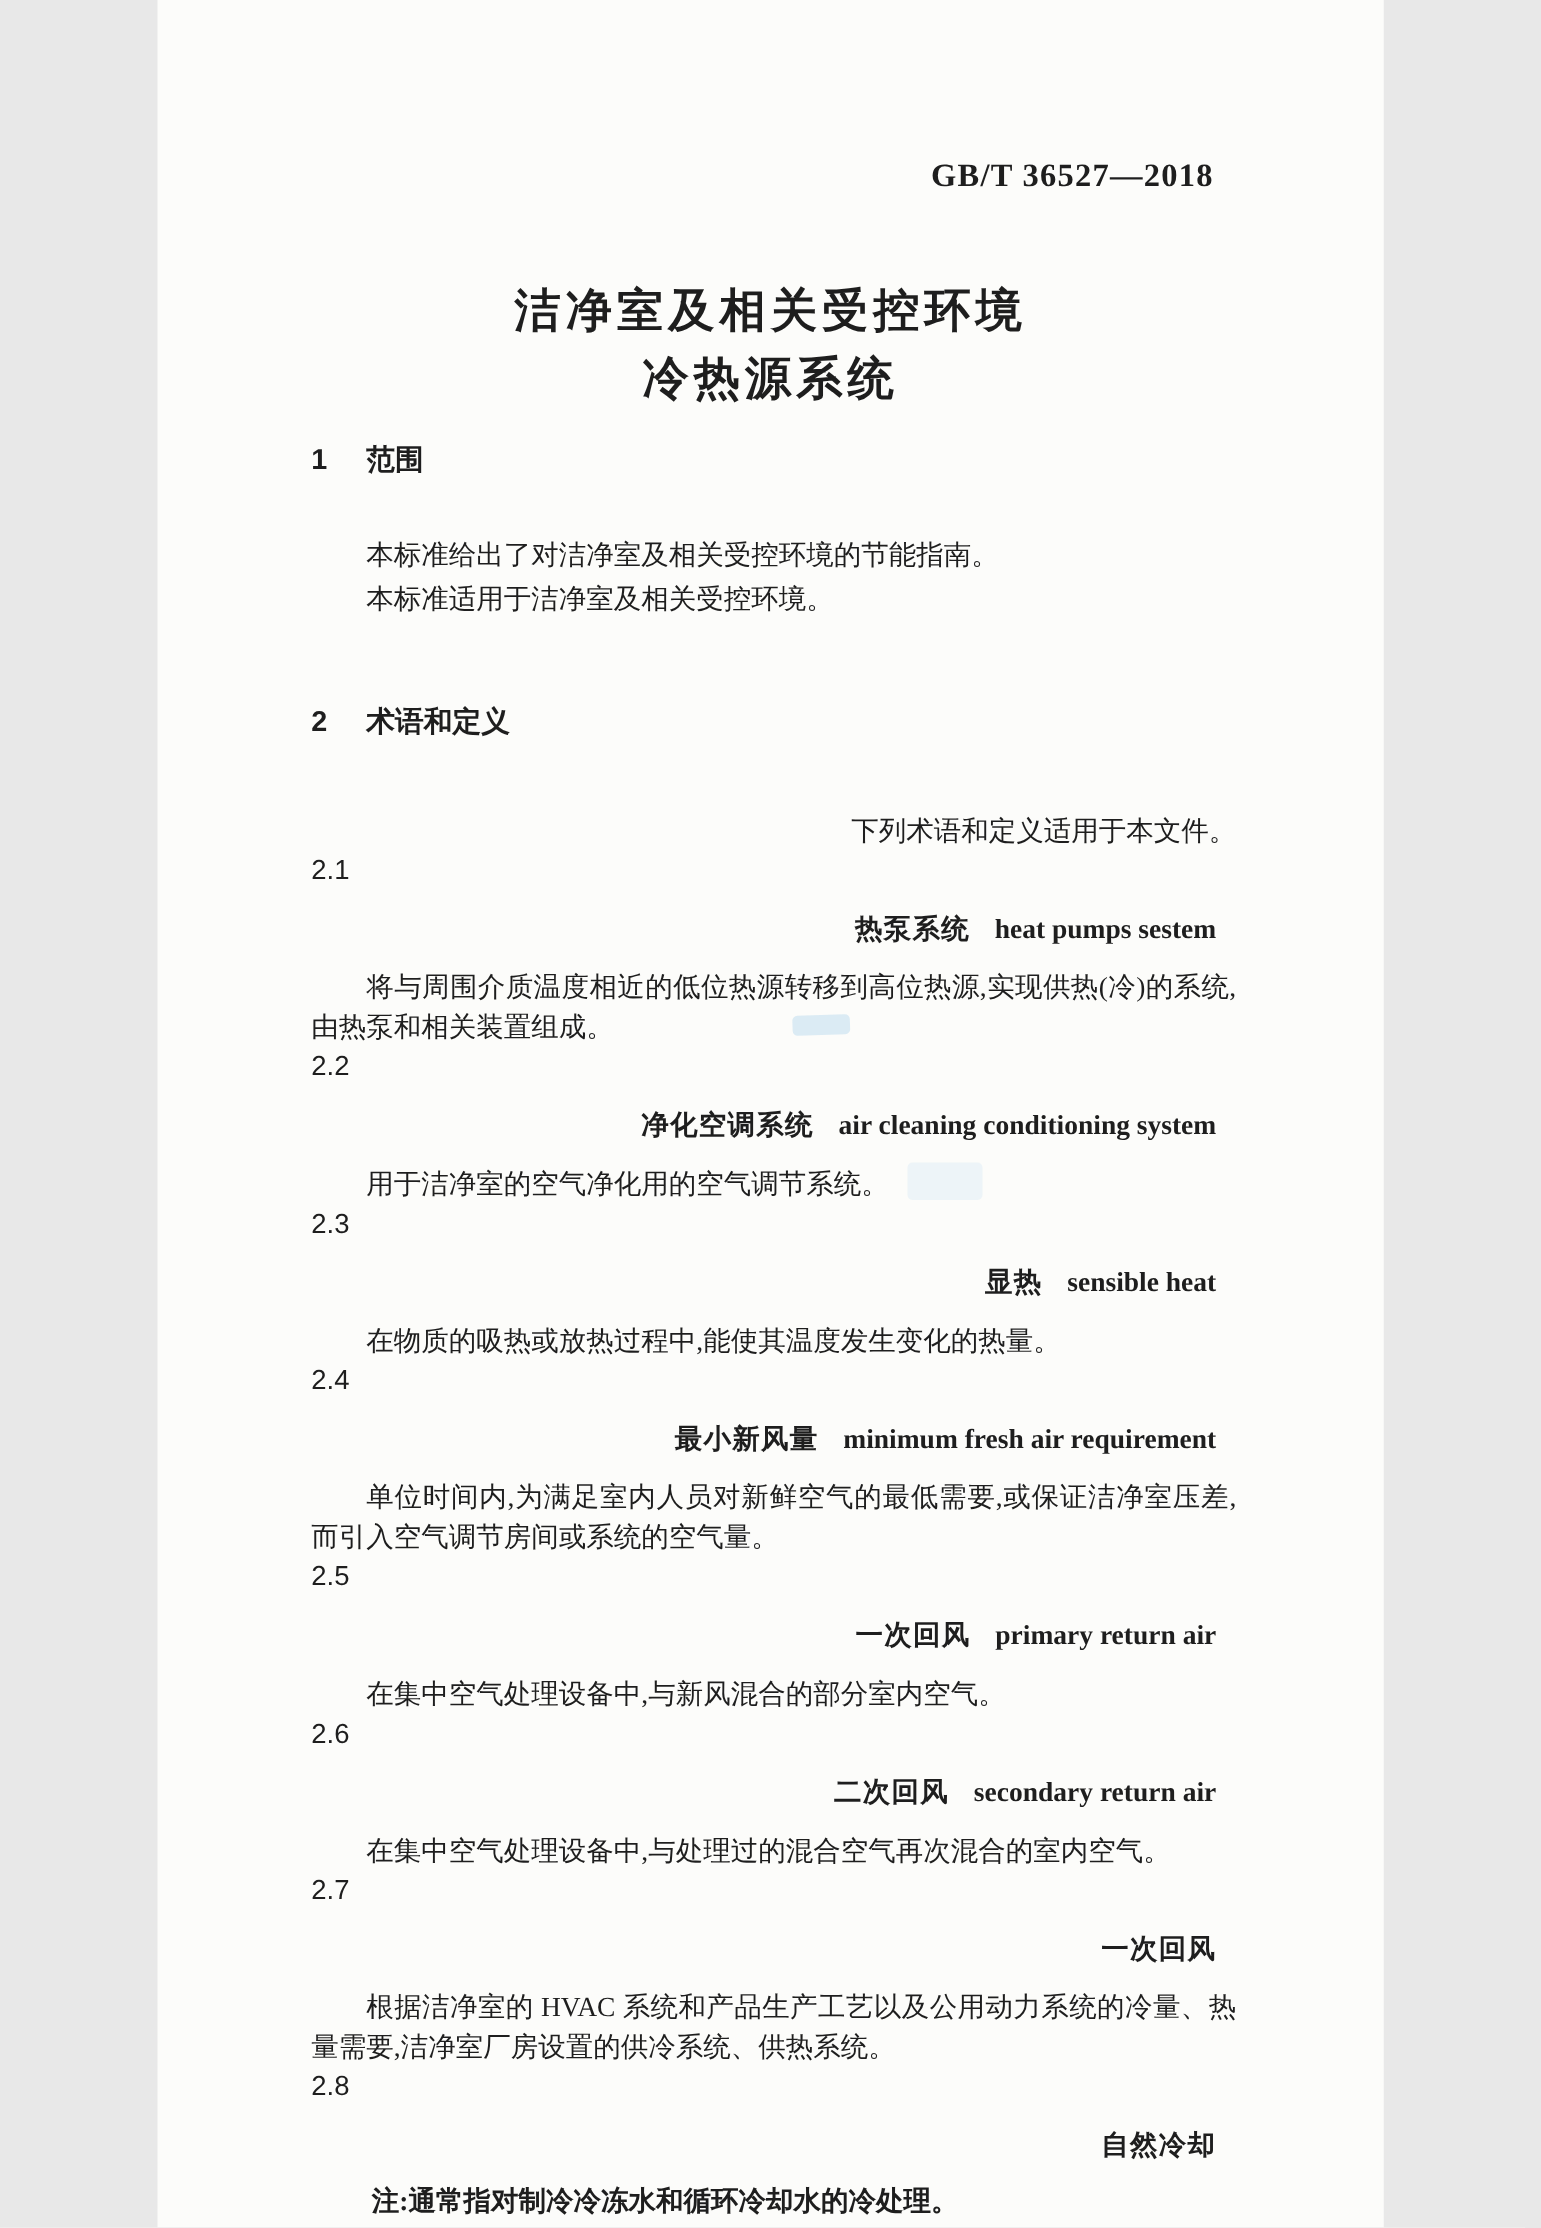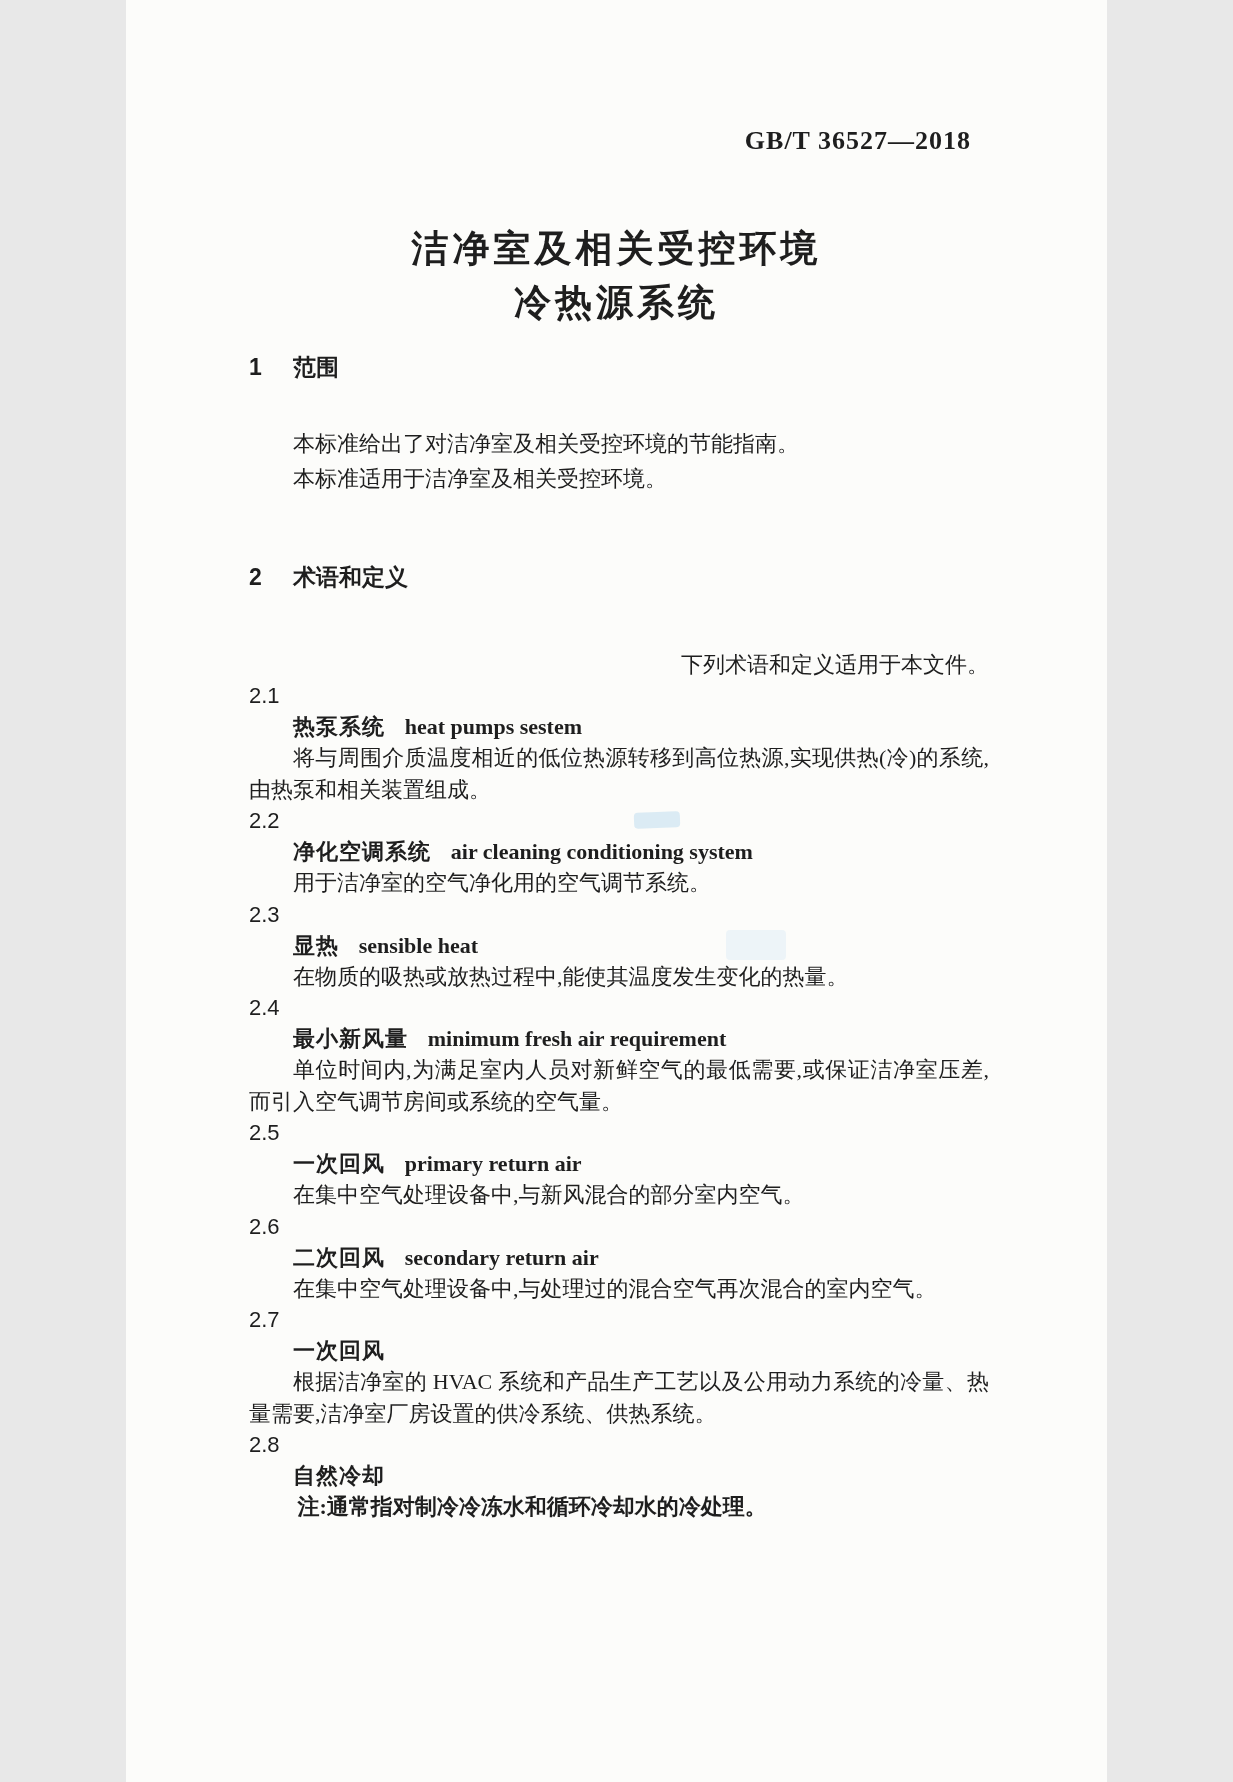--- a/index.html
+++ b/index.html
@@ -66,24 +66,25 @@
   }
   .terms-list { margin-top: 0; }
   .term-block { margin: 0; }
   .term-id {
     font-family: "Liberation Sans", "DejaVu Sans", sans-serif;
     font-size: 22px;
     line-height: 31px;
     margin: 0;
   }
   .term-head {
-    margin: 0;
+    margin: 16px;
     text-indent: 2em;
     line-height: 31px;
     font-weight: bold;
+    text-align: right;
   }
   .term-head .zh {
     font-family: "Liberation Sans", "DejaVu Sans", sans-serif;
     letter-spacing: 1px;
   }
   .term-head .en {
     margin-left: 0.9em;
     font-family: "Liberation Serif", "DejaVu Serif", serif;
   }
   .term-head .en:empty { margin-left: 0; }

